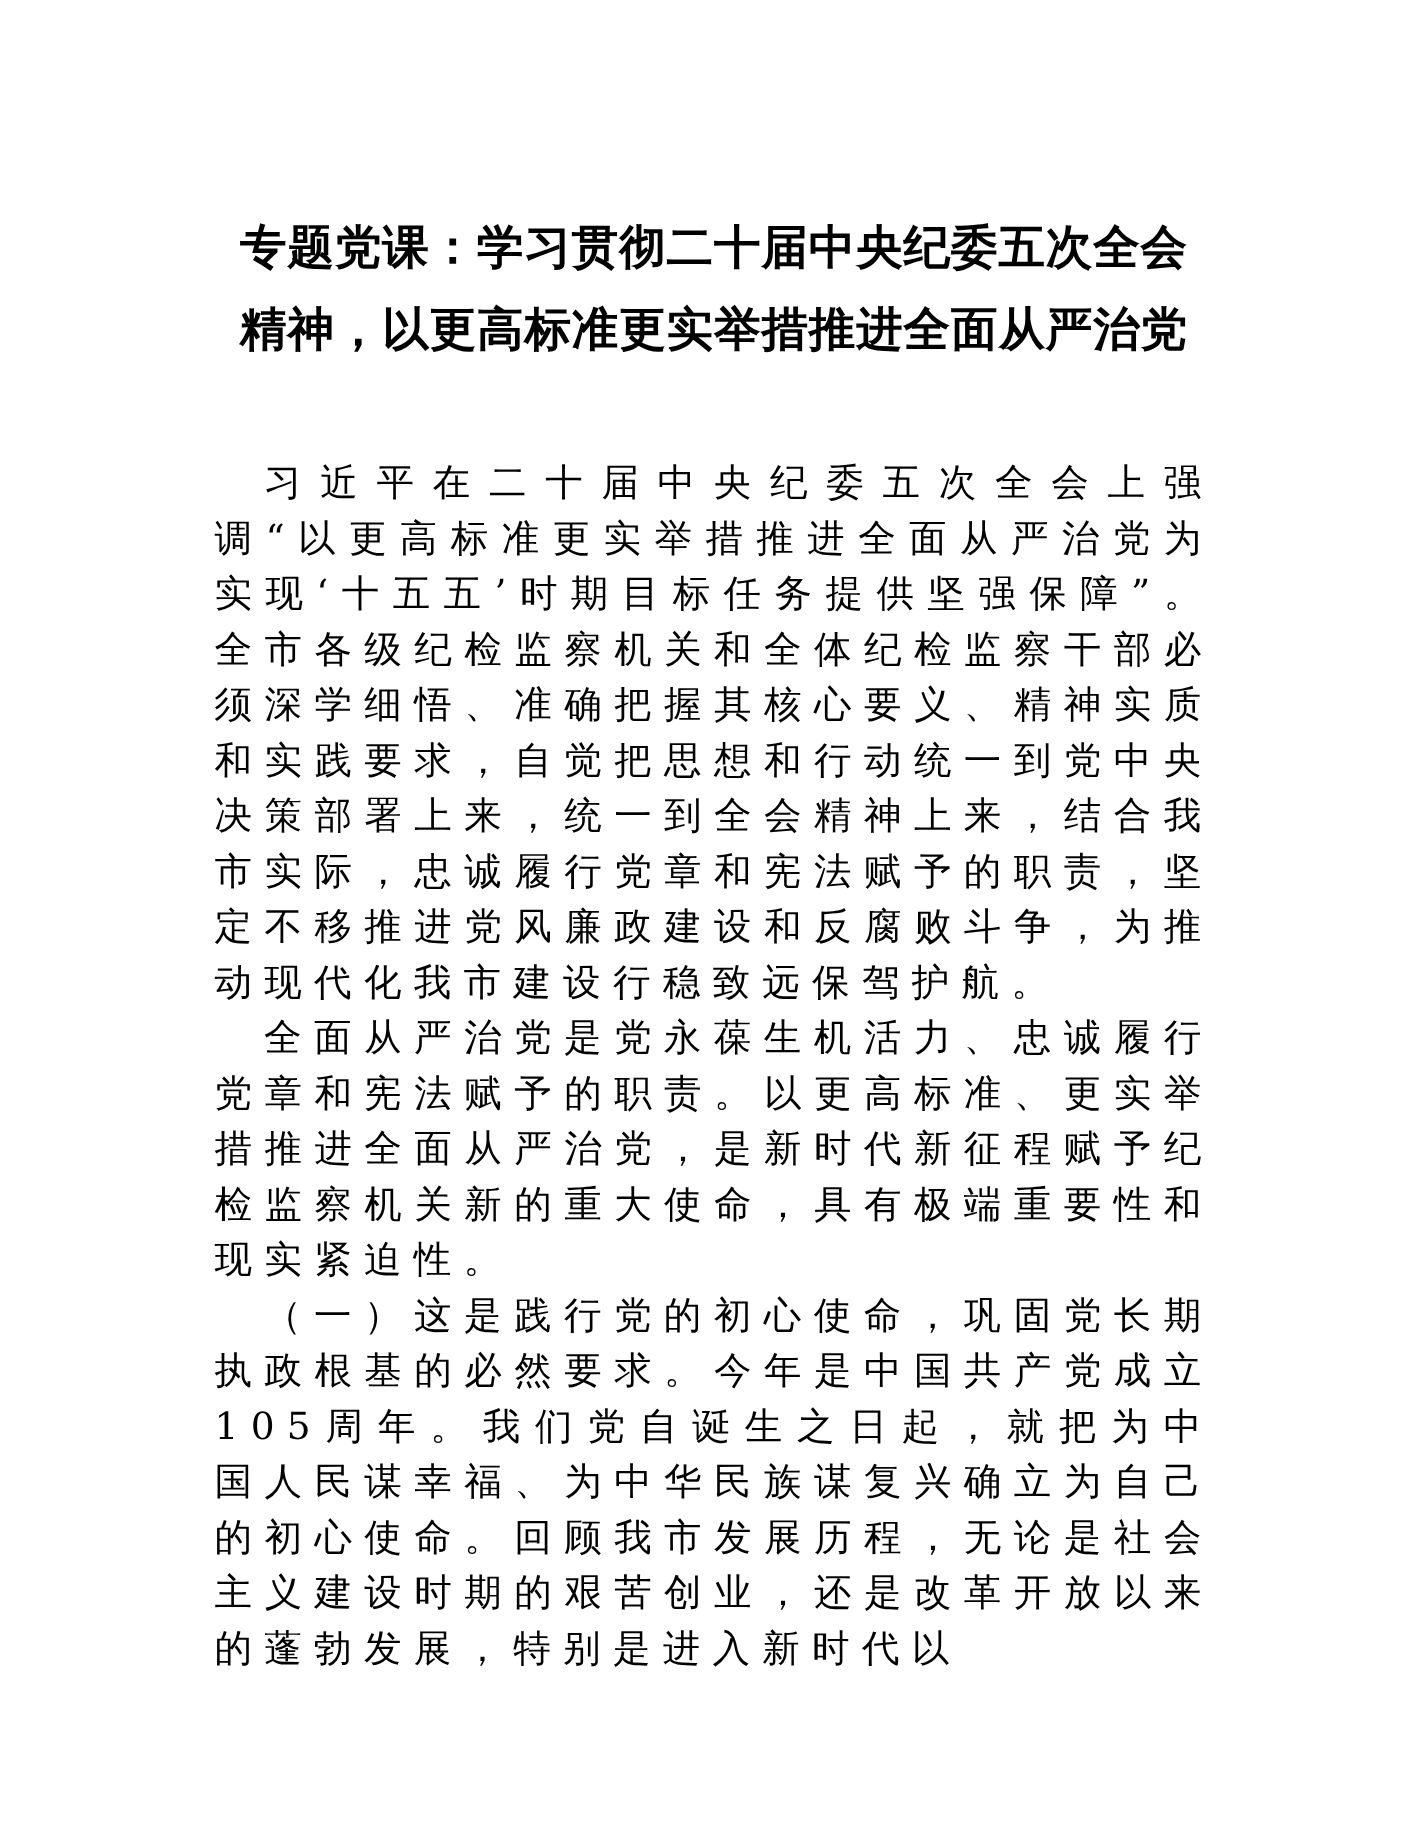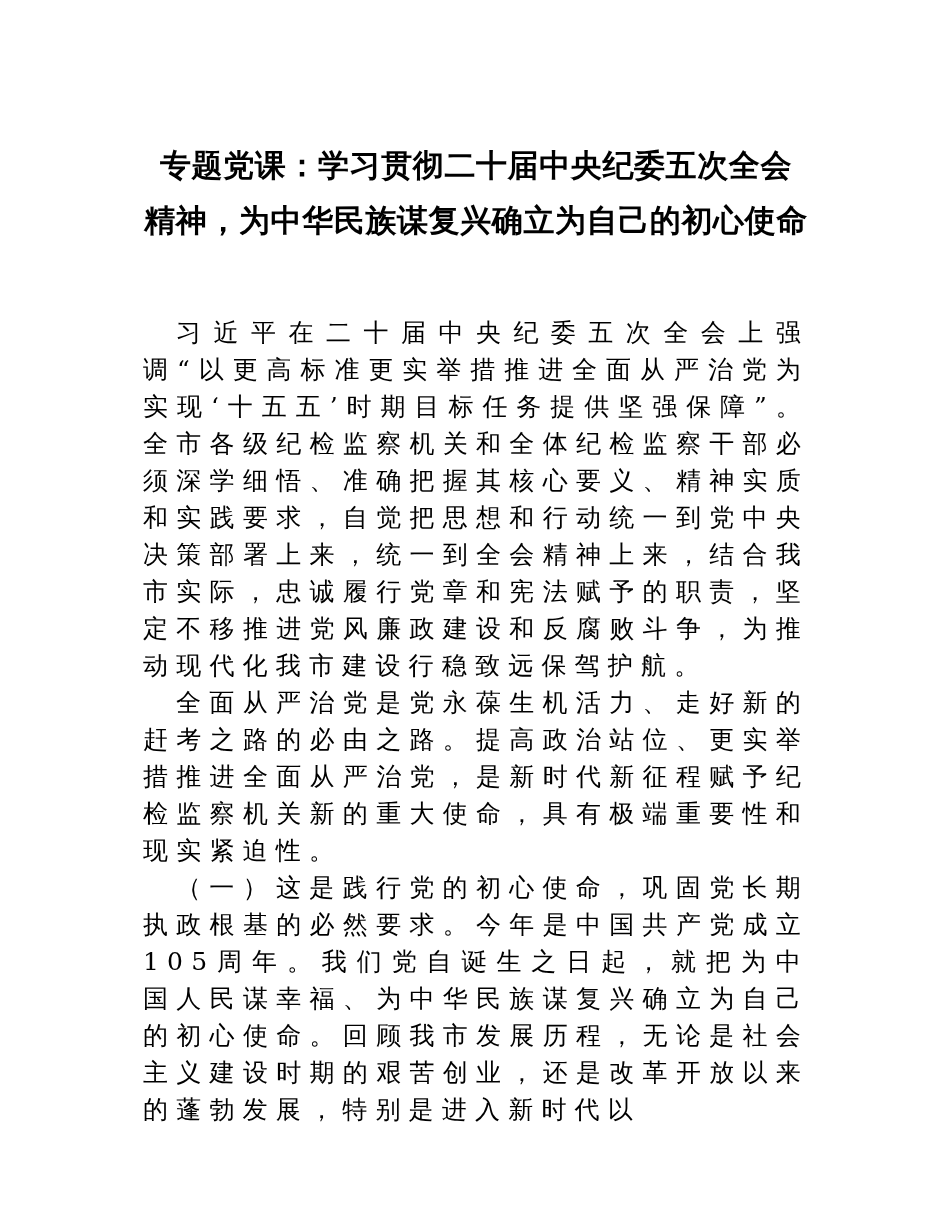--- a/index.html
+++ b/index.html
@@ -34,21 +34,21 @@
       font-weight: bold;
       font-size: 31px;
       line-height: 55px;
       letter-spacing: 0.6px;
       white-space: nowrap;
       color: #000;
     }
     .body-block {
       position: absolute;
       left: 143px;
-      top: 314px;
+      top: 303px;
       width: 666px;
     }
     .para {
       font-family: "DejaVu Serif", "Liberation Serif", serif;
       font-size: 25px;
       line-height: 37px;
       letter-spacing: 8.2px;
       text-align: justify;
       text-indent: 33px;
       margin: 0;
@@ -58,21 +58,21 @@
     .para.heading {
       text-indent: 33px;
     }
   </style>
 </head>
 <body>
 
 <div class="page">
   <div class="title-block">
     <div class="title-line">专题党课：学习贯彻二十届中央纪委五次全会</div>
-    <div class="title-line">精神，为中华民族谋复兴确立为自己的初心使命</div>
+    <div class="title-line">精神，以更高标准更实举措推进全面从严治党</div>
   </div>
 
   <div class="body-block">
     <p class="para">习近平在二十届中央纪委五次全会上强调“以更高标准更实举措推进全面从严治党为实现‘十五五’时期目标任务提供坚强保障”。全市各级纪检监察机关和全体纪检监察干部必须深学细悟、准确把握其核心要义、精神实质和实践要求，自觉把思想和行动统一到党中央决策部署上来，统一到全会精神上来，结合我市实际，忠诚履行党章和宪法赋予的职责，坚定不移推进党风廉政建设和反腐败斗争，为推动现代化我市建设行稳致远保驾护航。</p>
-    <p class="para">全面从严治党是党永葆生机活力、走好新的赶考之路的必由之路。提高政治站位、更实举措推进全面从严治党，是新时代新征程赋予纪检监察机关新的重大使命，具有极端重要性和现实紧迫性。</p>
+    <p class="para">全面从严治党是党永葆生机活力、忠诚履行党章和宪法赋予的职责。以更高标准、更实举措推进全面从严治党，是新时代新征程赋予纪检监察机关新的重大使命，具有极端重要性和现实紧迫性。</p>
     <p class="para">（一）这是践行党的初心使命，巩固党长期执政根基的必然要求。今年是中国共产党成立105周年。我们党自诞生之日起，就把为中国人民谋幸福、为中华民族谋复兴确立为自己的初心使命。回顾我市发展历程，无论是社会主义建设时期的艰苦创业，还是改革开放以来的蓬勃发展，特别是进入新时代以</p>
   </div>
 </div>
 
 </body></html>

